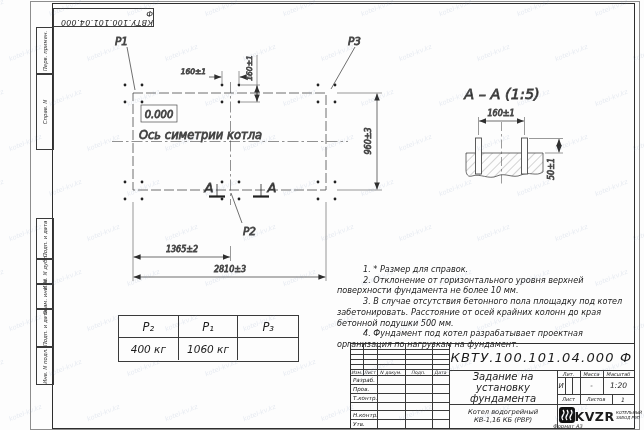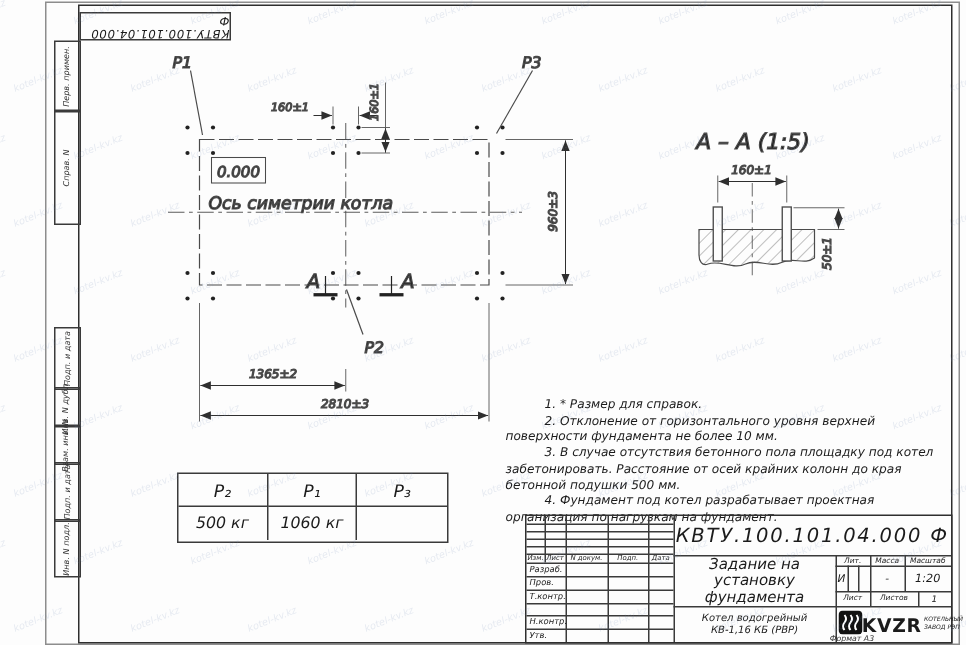--- a/index.html
+++ b/index.html
@@ -186,21 +186,21 @@
       <text x="502" y="99" font-size="14.5" text-anchor="middle">А – А (1:5)</text>
       <text x="501" y="116" font-size="8" text-anchor="middle">160±1</text>
       <text x="554" y="169" font-size="8" text-anchor="middle" transform="rotate(-90 554 169)">50±1</text>
     </g>
   </svg>
 
   <div class="abs ltable z3">
     <div class="hd">P₂</div>
     <div class="hd">P₁</div>
     <div class="hd">P₃</div>
-    <div class="vl2">500 кг</div>
+    <div class="vl2">400 кг</div>
     <div class="vl2">1060 кг</div>
   </div>
 
   <div class="abs notes z3">
     <p>1. * Размер для справок.</p>
     <p>2. Отклонение от горизонтального уровня верхней поверхности фундамента не более 10 мм.</p>
     <p>3. В случае отсутствия бетонного пола площадку под котел забетонировать. Расстояние от осей крайних колонн до края бетонной подушки 500 мм.</p>
     <p>4. Фундамент под котел разрабатывает проектная организация по нагрузкам на фундамент.</p>
   </div>
 

